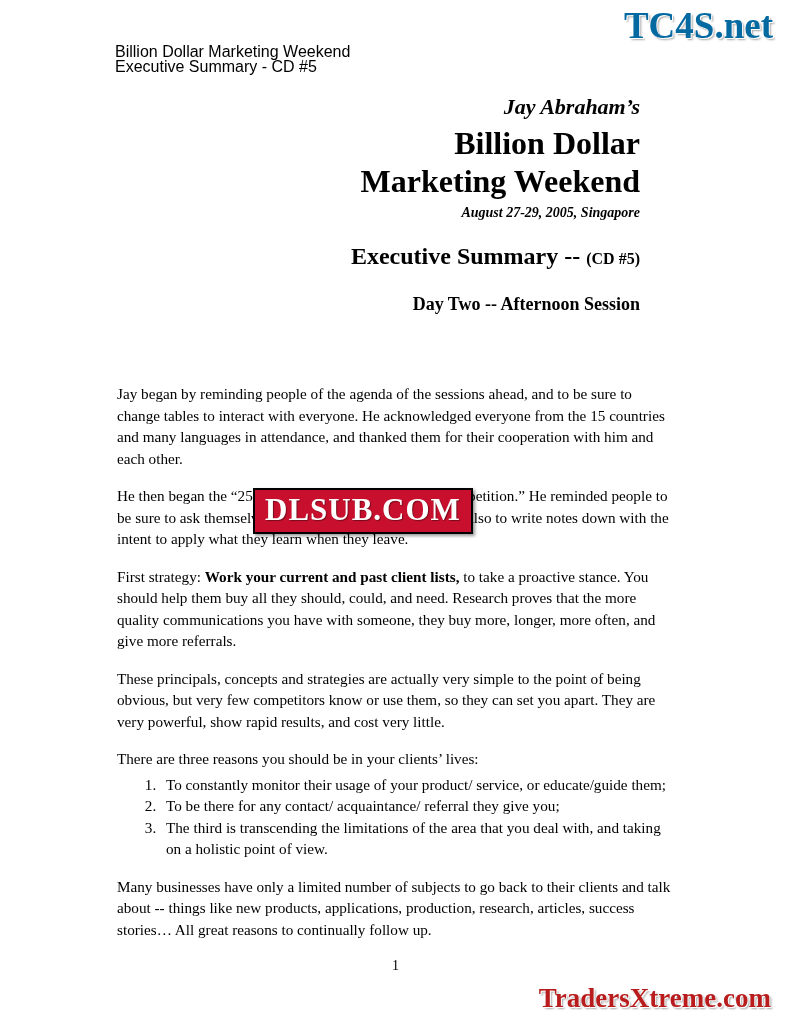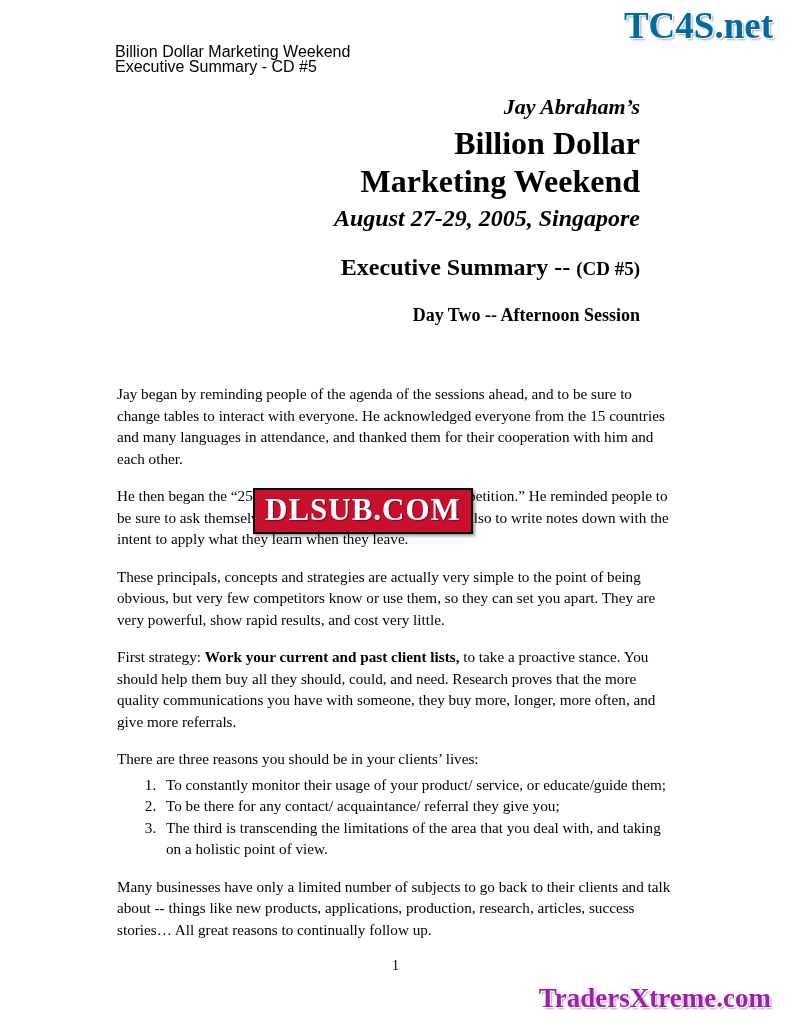--- a/index.html
+++ b/index.html
@@ -37,21 +37,21 @@
     text-shadow: 1px 1px 0 #ffffff, 2px 2px 2px rgba(0,0,0,0.35);
     z-index: 5;
   }
   .wm-traders {
     position: absolute;
     bottom: 10px;
     right: 20px;
     font-family: "Liberation Serif", serif;
     font-weight: bold;
     font-size: 27px;
-    color: #a21caf;
+    color: #b91c1c;
     text-shadow: 1px 1px 0 #ffffff, 2px 2px 2px rgba(0,0,0,0.35);
     z-index: 5;
   }
   .wm-dlsub {
     position: absolute;
     top: 488px;
     left: 253px;
     z-index: 6;
     background: #c8102e;
     color: #ffffff;
@@ -95,31 +95,31 @@
     font-family: "Liberation Serif", serif;
     font-weight: bold;
     font-size: 32px;
     line-height: 38px;
     margin-left: 20px;
   }
   .t-date {
     font-family: "Liberation Serif", serif;
     font-weight: bold;
     font-style: italic;
-    font-size: 24px;
+    font-size: 14px;
     margin-top: 5px;
   }
   .t-exec {
     font-family: "Liberation Serif", serif;
     font-weight: bold;
     font-size: 24px;
     margin-top: 22px;
   }
   .t-exec .cd {
-    font-size: 19px;
+    font-size: 16px;
   }
   .t-session {
     font-family: "Liberation Serif", serif;
     font-weight: bold;
     font-size: 18px;
     margin-top: 24px;
   }
 
   
   .body-text {
@@ -180,22 +180,22 @@
     <div class="t-main1">Billion Dollar</div>
     <div class="t-main2">Marketing Weekend</div>
     <div class="t-date">August 27-29, 2005, Singapore</div>
     <div class="t-exec"><span>Executive Summary -- </span><span class="cd">(CD #5)</span></div>
     <div class="t-session">Day Two -- Afternoon Session</div>
   </div>
 
   <div class="body-text">
     <p>Jay began by reminding people of the agenda of the sessions ahead, and to be sure to change tables to interact with everyone.  He acknowledged everyone from the 15 countries and many languages in attendance, and thanked them for their cooperation with him and each other.</p>
     <p>He then began the “25 Strategies to Out-Market The Competition.” He reminded people to be sure to ask themselves “what am I going to do now?”; also to write notes down with the intent to apply what they learn when they leave.</p>
+    <p><span>First strategy: </span><b>Work your current and past client lists,</b><span> to take a proactive stance.  You should help them buy all they should, could, and need.  Research proves that the more quality communications you have with someone, they buy more, longer, more often, and give more referrals.</span></p>
     <p>These principals, concepts and strategies are actually very simple to the point of being obvious, but very few competitors know or use them, so they can set you apart.  They are very powerful, show rapid results, and cost very little.</p>
-    <p><span>First strategy: </span><b>Work your current and past client lists,</b><span> to take a proactive stance.  You should help them buy all they should, could, and need.  Research proves that the more quality communications you have with someone, they buy more, longer, more often, and give more referrals.</span></p>
     <p class="tight">There are three reasons you should be in your clients’ lives:</p>
     <ol class="reasons">
       <li>To constantly monitor their usage of your product/ service, or educate/guide them;</li>
       <li>To be there for any contact/ acquaintance/ referral they give you;</li>
       <li>The third is transcending the limitations of the area that you deal with, and taking on a holistic point of view.</li>
     </ol>
     <p>Many businesses have only a limited number of subjects to go back to their clients and talk about -- things like new products, applications, production, research, articles, success stories… All great reasons to continually follow up.</p>
   </div>
 
   <div class="wm-dlsub">DLSUB.COM</div>

